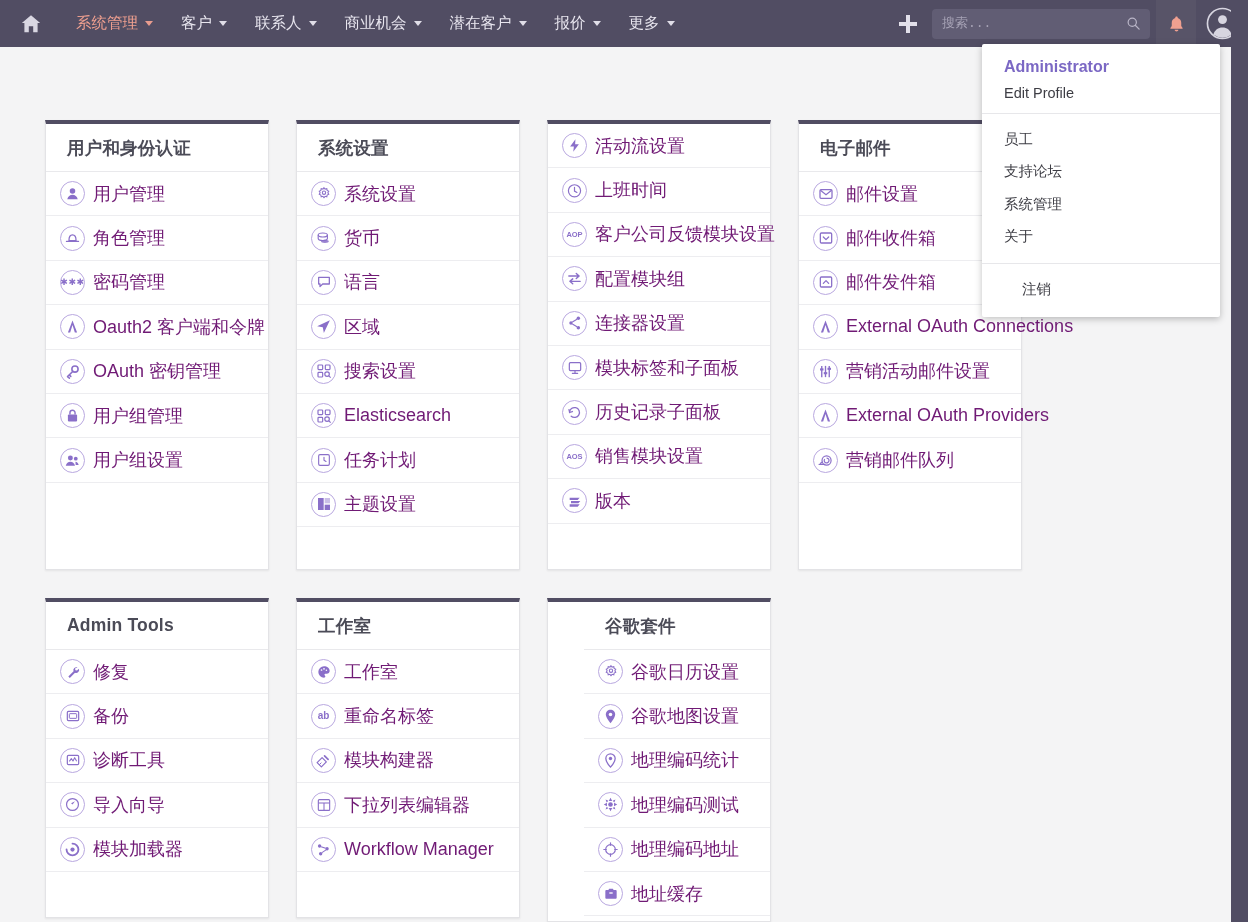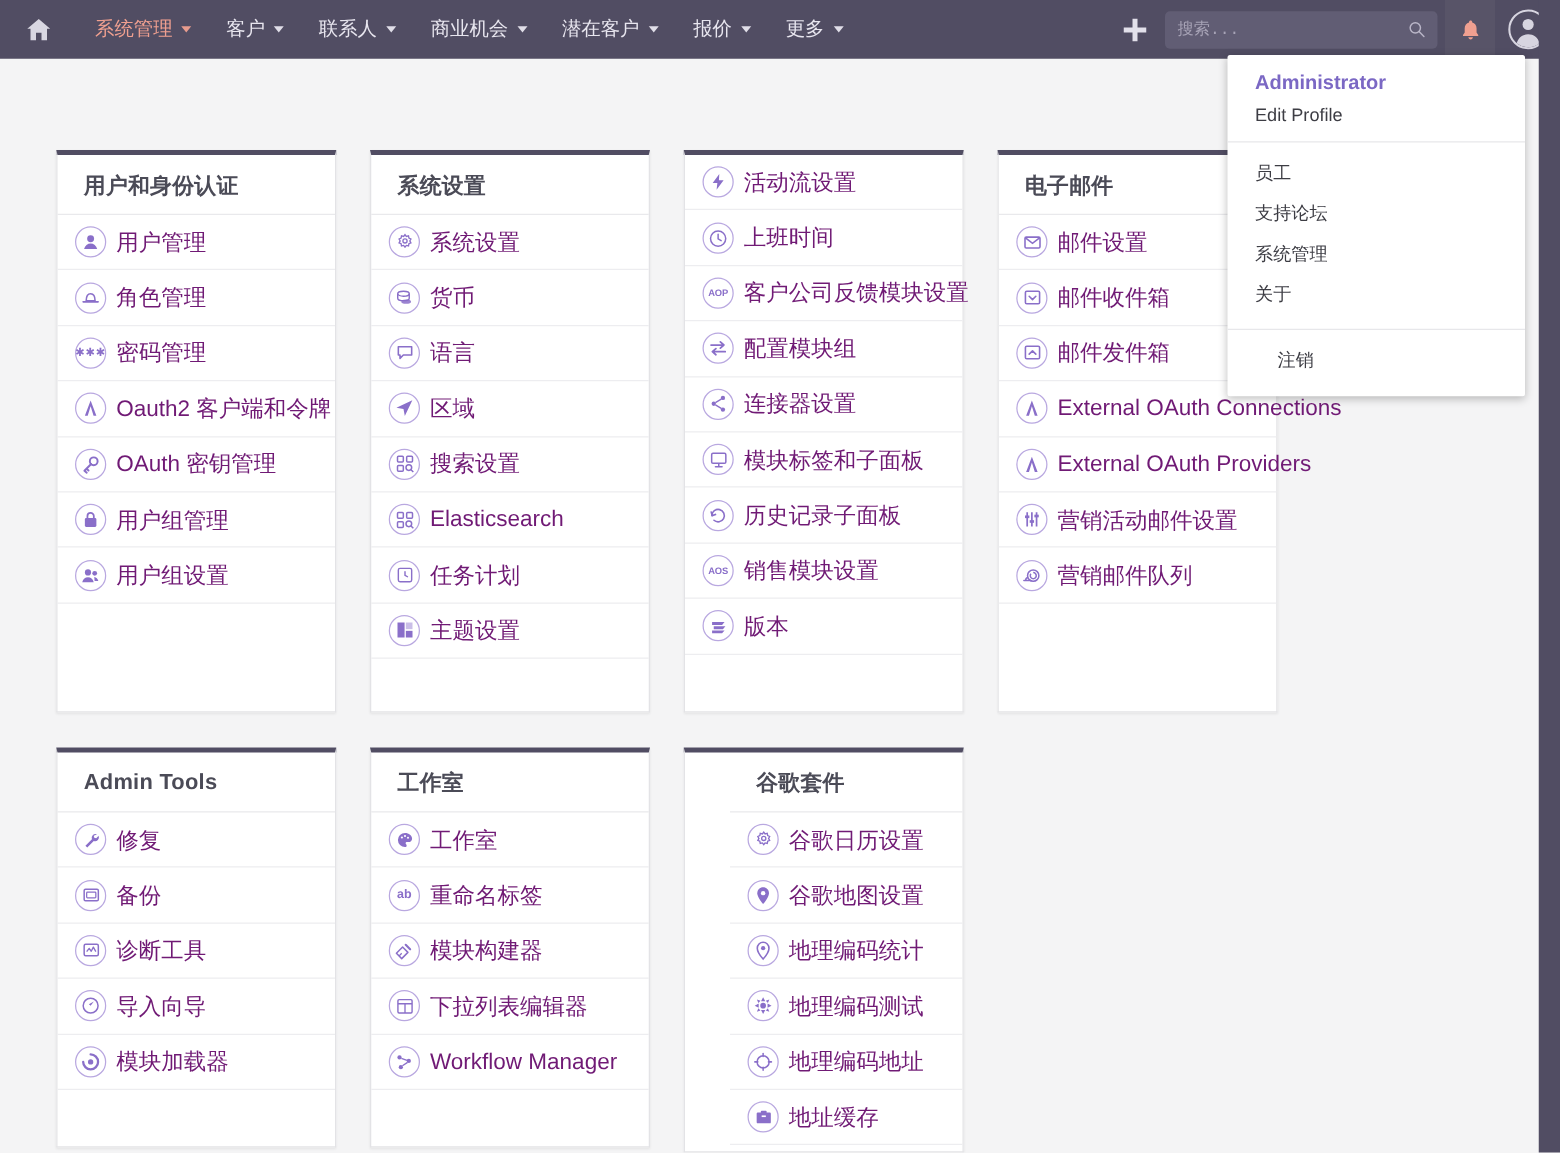--- a/index.html
+++ b/index.html
@@ -501,38 +501,38 @@
         <div class="row-item">
           <span class="row-icon">
             <svg width="17" height="17" viewBox="0 0 24 24">
                 <path d="M12 3.5 L18.5 20.5 H15.3 L12 10 L8.7 20.5 H5.5 Z" fill="#8a6fc9"></path>
               </svg>
           </span>
           <span class="row-label">External OAuth Connections</span>
         </div>
         <div class="row-item">
           <span class="row-icon">
-            <svg width="17" height="17" viewBox="0 0 24 24">
-                <path d="M12 3.5 L18.5 20.5 H15.3 L12 10 L8.7 20.5 H5.5 Z" fill="#8a6fc9"></path>
-              </svg>
-          </span>
-          <span class="row-label">External OAuth Providers</span>
-        </div>
-        <div class="row-item">
-          <span class="row-icon">
             <svg width="15" height="15" viewBox="0 0 24 24">
                 <line x1="6" y1="3" x2="6" y2="21" stroke="#8a6fc9" stroke-width="2.2"></line>
                 <line x1="12" y1="3" x2="12" y2="21" stroke="#8a6fc9" stroke-width="2.2"></line>
                 <line x1="18" y1="3" x2="18" y2="21" stroke="#8a6fc9" stroke-width="2.2"></line>
                 <rect x="3.2" y="7" width="5.6" height="3.4" fill="#8a6fc9"></rect>
                 <rect x="9.2" y="13" width="5.6" height="3.4" fill="#8a6fc9"></rect>
                 <rect x="15.2" y="6" width="5.6" height="3.4" fill="#8a6fc9"></rect>
               </svg>
           </span>
           <span class="row-label">营销活动邮件设置</span>
+        </div>
+        <div class="row-item">
+          <span class="row-icon">
+            <svg width="17" height="17" viewBox="0 0 24 24">
+                <path d="M12 3.5 L18.5 20.5 H15.3 L12 10 L8.7 20.5 H5.5 Z" fill="#8a6fc9"></path>
+              </svg>
+          </span>
+          <span class="row-label">External OAuth Providers</span>
         </div>
         <div class="row-item">
           <span class="row-icon">
             <svg width="17" height="17" viewBox="0 0 24 24">
                 <path d="M3 17.5h8" stroke="#8a6fc9" stroke-width="1.7" stroke-linecap="round"></path>
                 <circle cx="13.5" cy="12" r="6.4" fill="none" stroke="#8a6fc9" stroke-width="1.7"></circle>
                 <path d="M13.5 12 m0 -3.4 a3.4 3.4 0 1 1 -2.6 1.3" fill="none" stroke="#8a6fc9" stroke-width="1.7"></path>
                 <path d="M5 17.5c0-2 1.5-3.4 3-3.4" fill="none" stroke="#8a6fc9" stroke-width="1.7"></path>
               </svg>
           </span>

